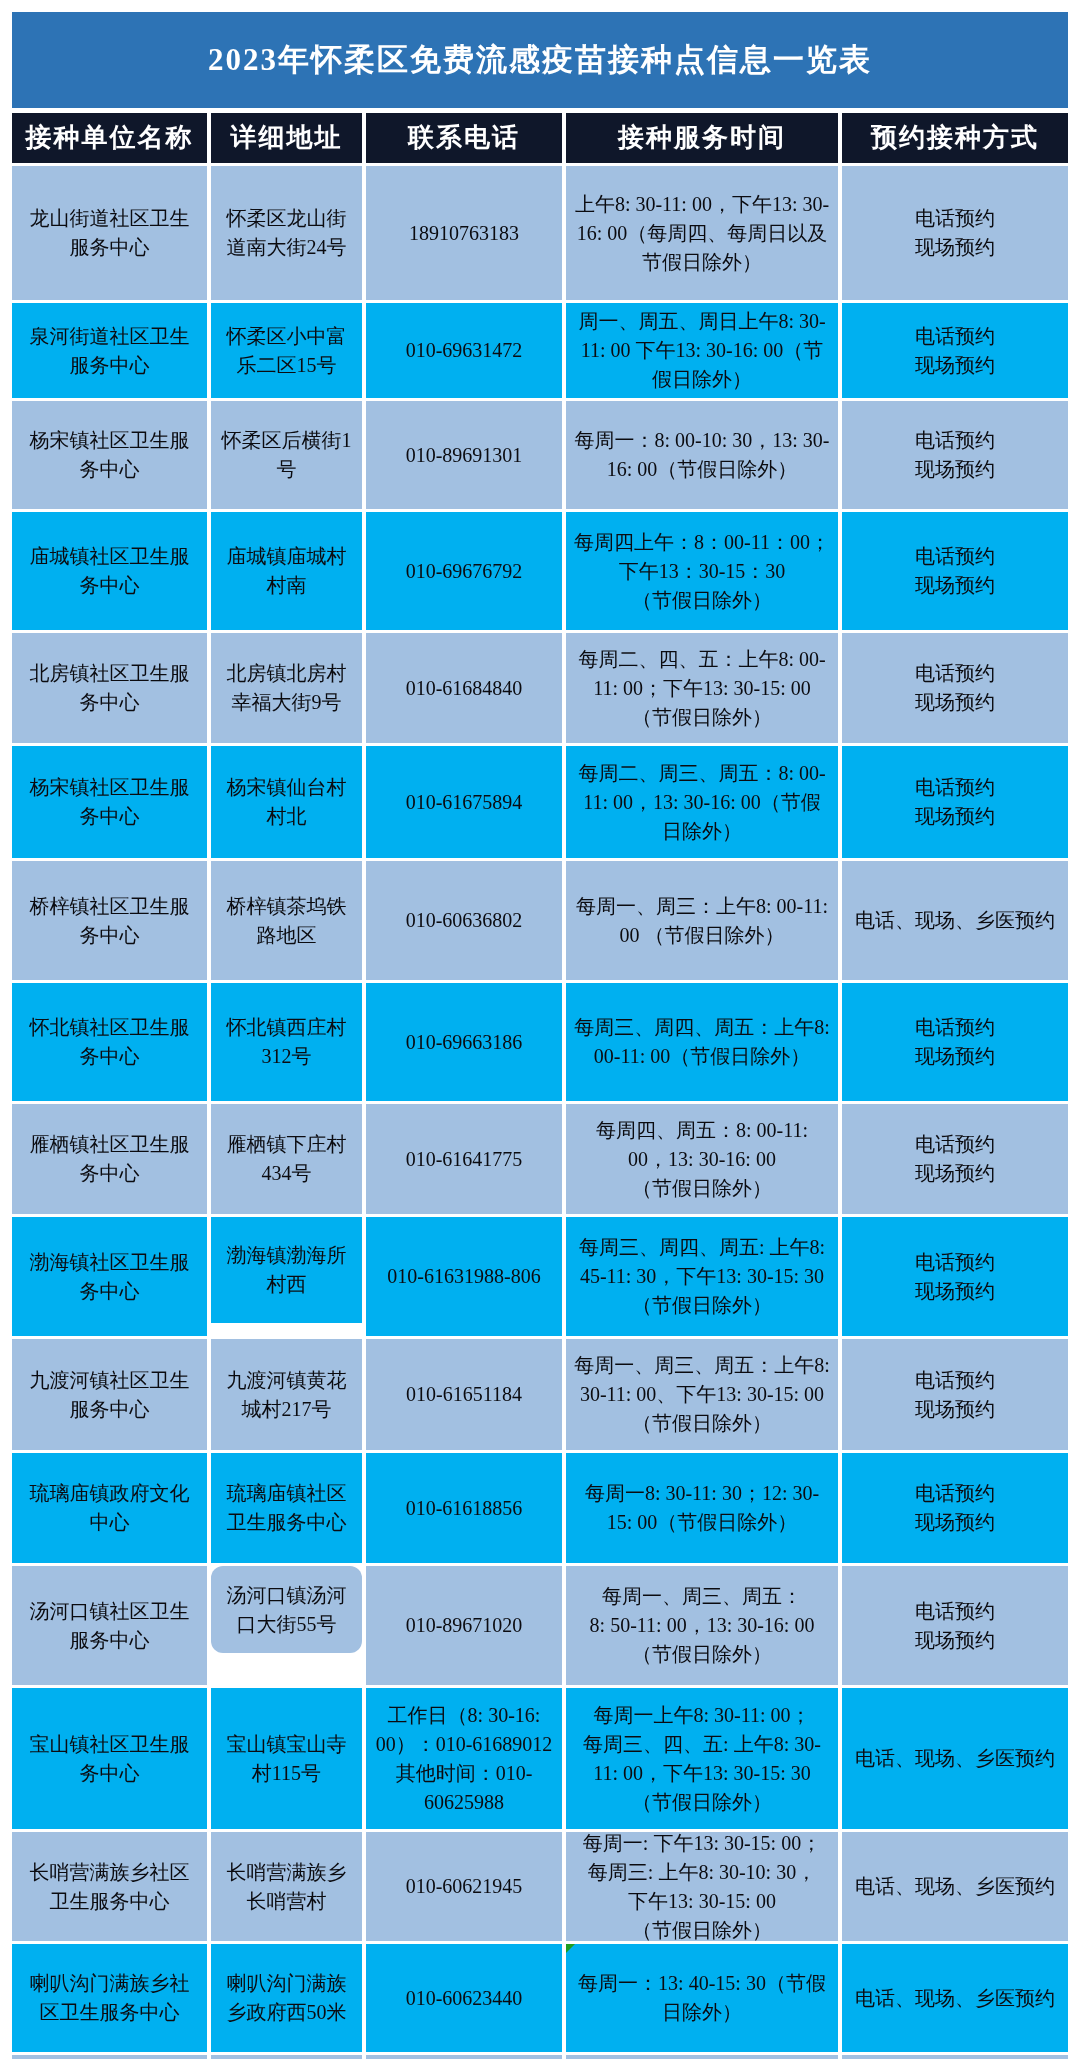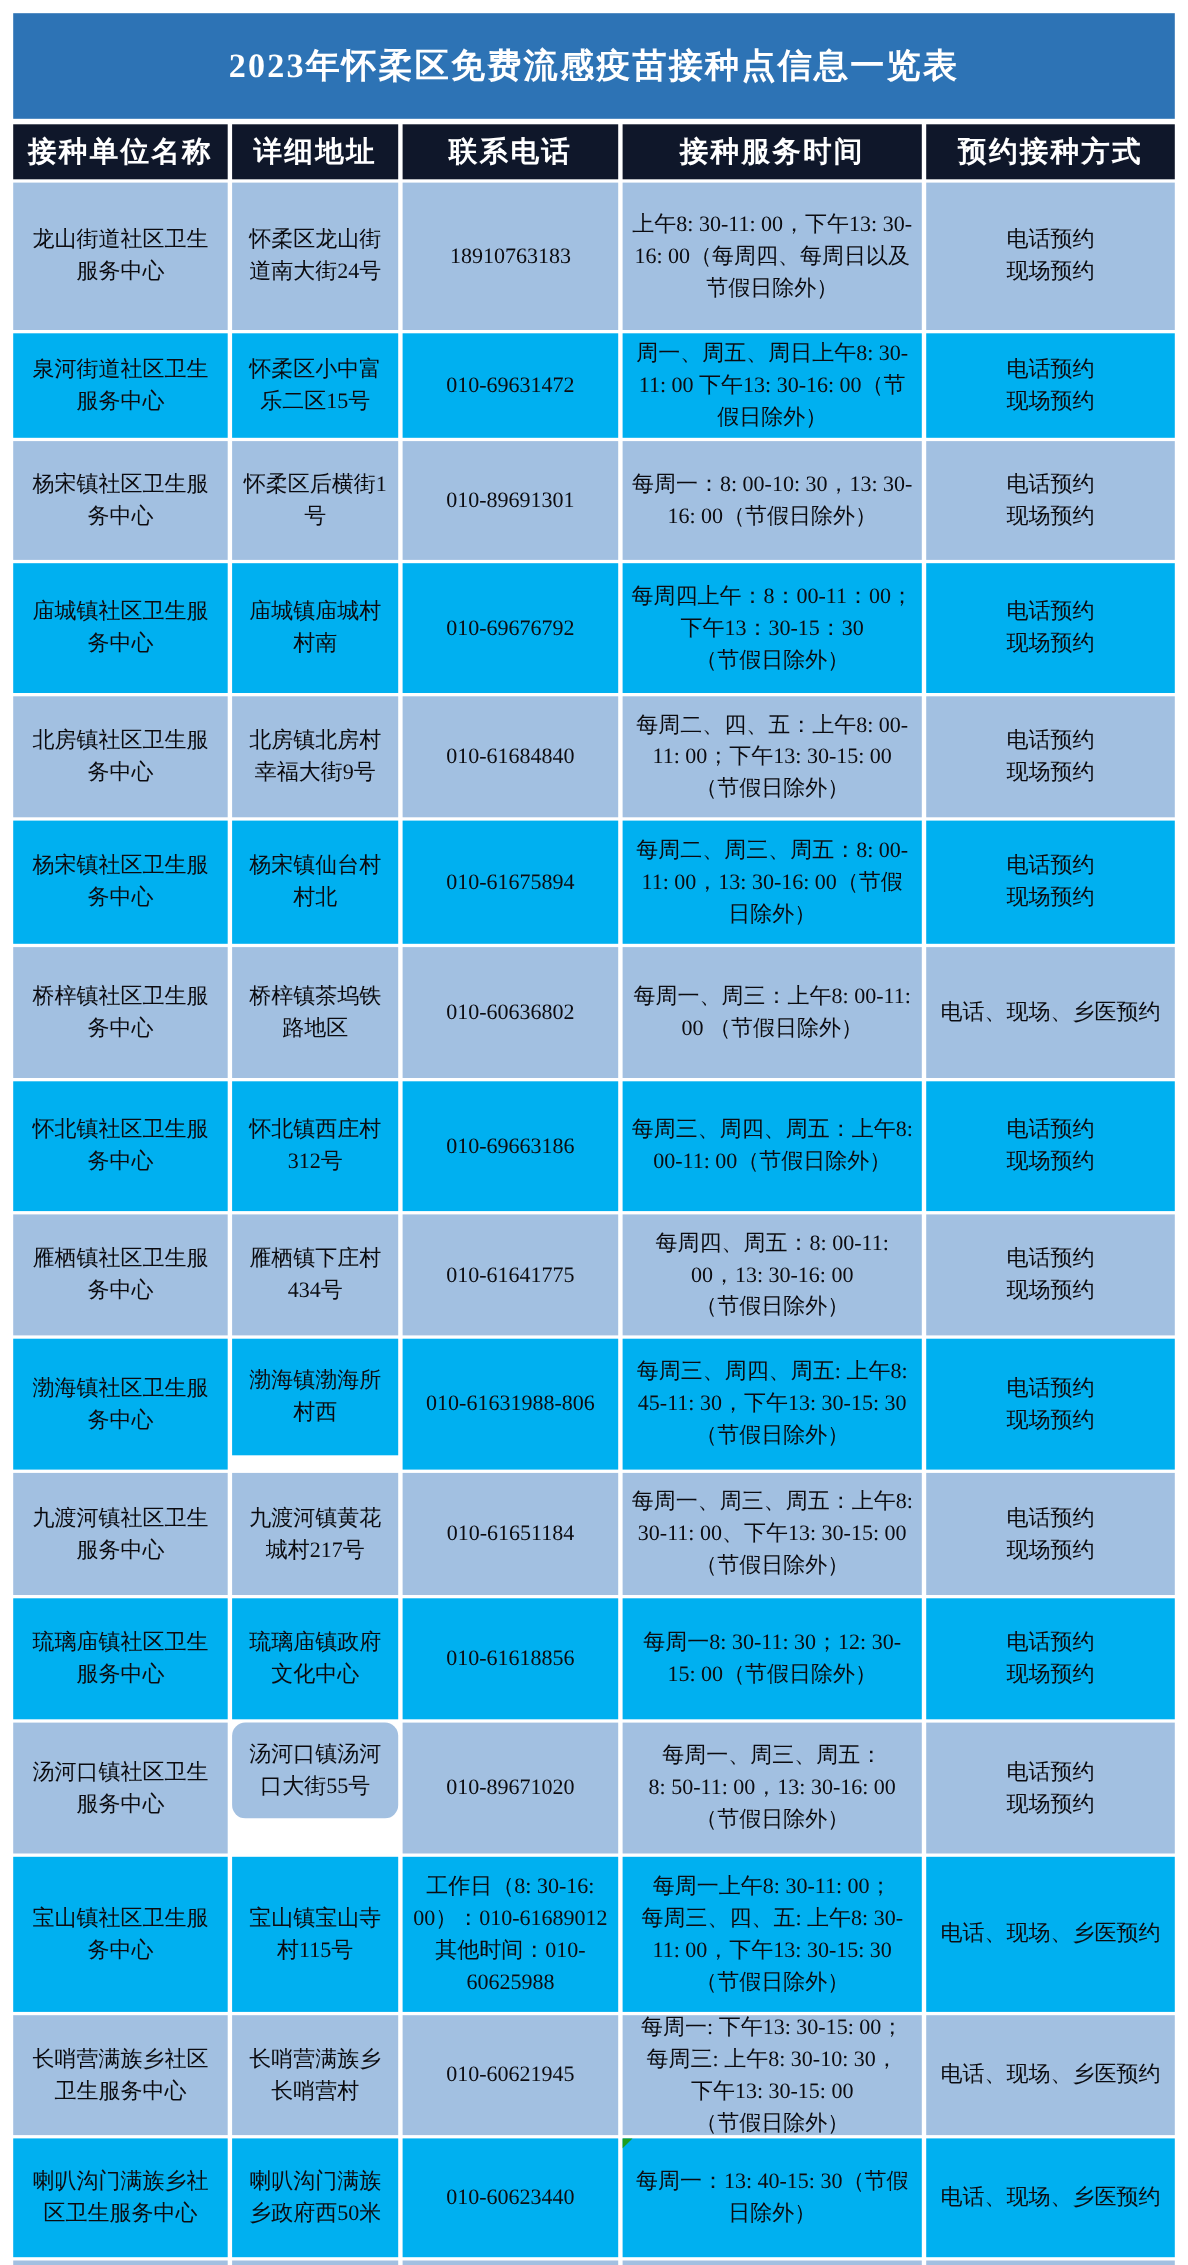--- a/index.html
+++ b/index.html
@@ -147,22 +147,22 @@
         <div class="cell tone-cyan" style="height: 119px;">每周三、周四、周五: 上午8: 45-11: 30，下午13: 30-15: 30
 （节假日除外）</div>
         <div class="cell tone-cyan" style="height: 119px;">电话预约
 现场预约</div>
         <div class="cell tone-light" style="height: 111px;">九渡河镇社区卫生服务中心</div>
         <div class="cell tone-light" style="height: 111px;">九渡河镇黄花城村217号</div>
         <div class="cell tone-light" style="height: 111px;">010-61651184</div>
         <div class="cell tone-light" style="height: 111px;">每周一、周三、周五：上午8: 30-11: 00、下午13: 30-15: 00（节假日除外）</div>
         <div class="cell tone-light" style="height: 111px;">电话预约
 现场预约</div>
+        <div class="cell tone-cyan" style="height: 110px;">琉璃庙镇政府文化中心</div>
         <div class="cell tone-cyan" style="height: 110px;">琉璃庙镇社区卫生服务中心</div>
-        <div class="cell tone-cyan" style="height: 110px;">琉璃庙镇政府文化中心</div>
         <div class="cell tone-cyan" style="height: 110px;">010-61618856</div>
         <div class="cell tone-cyan" style="height: 110px;">每周一8: 30-11: 30；12: 30-15: 00（节假日除外）</div>
         <div class="cell tone-cyan" style="height: 110px;">电话预约
 现场预约</div>
         <div class="cell tone-light" style="height: 119px;">汤河口镇社区卫生服务中心</div>
         <div class="cell tone-light" style="height: 87px; border-radius: 12px;">汤河口镇汤河口大街55号</div>
         <div class="cell tone-light" style="height: 119px;">010-89671020</div>
         <div class="cell tone-light" style="height: 119px;">每周一、周三、周五：
 8: 50-11: 00，13: 30-16: 00
 （节假日除外）</div>

